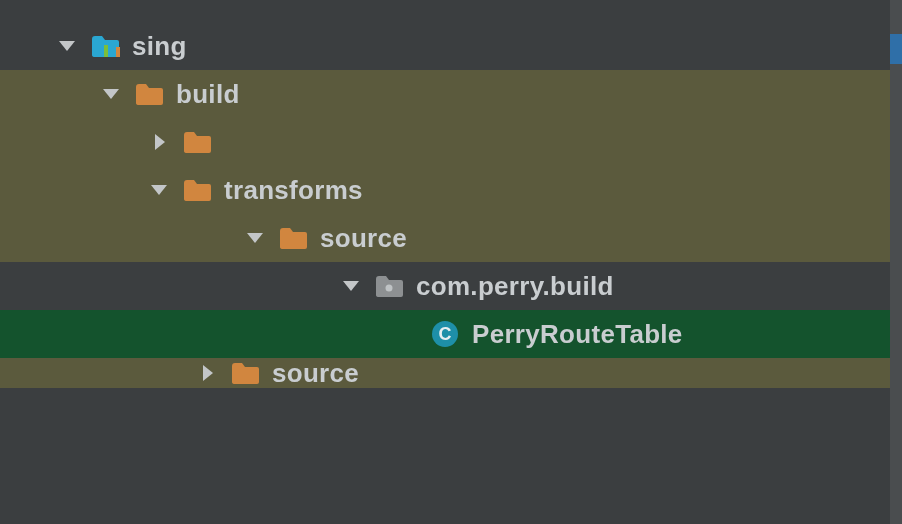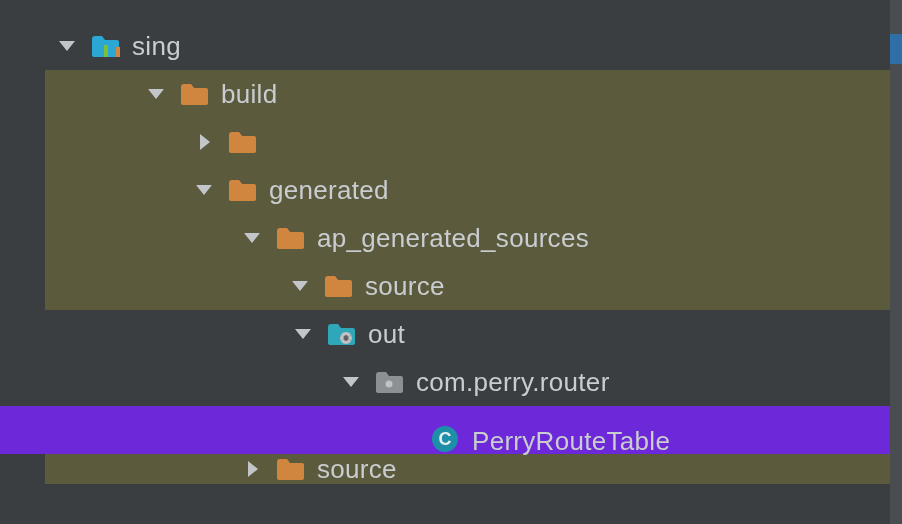--- a/index.html
+++ b/index.html
@@ -2,26 +2,26 @@
 <html><head>
 <meta charset="utf-8">
 <style>
   html,body{margin:0;padding:0;width:902px;height:524px;overflow:hidden;
     font-family:"Segoe UI","Helvetica Neue",Arial,sans-serif;
     background:#3b3e40;color:#c9cdd0;font-size:26px;line-height:1;}
   .tree{position:absolute;left:0;top:0;right:0;bottom:0;}
   .scrollbar-track{position:absolute;right:0;top:0;bottom:0;width:12px;background:#4a4d4f;}
   .scrollbar-thumb{position:absolute;right:0;top:34px;width:12px;height:30px;background:#2f6fa8;}
   .row{display:flex;align-items:center;height:48px;white-space:nowrap;}
-  .row.highlight{background:#5b5a3d;margin-left:45px;}
+  .row.highlight{background:#5b5a3d;}
   .row.topstrip{height:22px;background:#3b3e40;}
-  .row.selected{background:#6d28d9;align-items:flex-end;}
+  .row.selected{background:#14532d;}
   .arrow{display:inline-flex;align-items:center;justify-content:center;width:22px;height:22px;margin-right:12px;color:#c3c6c8;}
   .arrow svg{display:block;}
-  .label{color:#c9cdd0;font-weight:400;letter-spacing:.3px;}
+  .label{color:#c9cdd0;font-weight:700;letter-spacing:.3px;}
   .icon{display:inline-flex;align-items:center;justify-content:center;width:30px;height:30px;margin-right:12px;}
   .icon svg{display:block;}
   .pad{display:inline-block;}
   
   .ind0{width:56px;} .ind1{width:100px;} .ind2{width:148px;} .ind3{width:196px;}
   .ind4{width:244px;} .ind5{width:292px;} .ind6{width:340px;} .ind7{width:430px;}
 </style>
 </head>
 <body>
 
@@ -121,81 +121,53 @@
     <span class="arrow">
         <svg width="20" height="20">
           <use href="#arrow-down"></use>
         </svg>
       </span>
     <span class="icon">
         <svg width="30" height="30">
           <use href="#ic-folder"></use>
         </svg>
       </span>
-    <span class="label">generated</span>
+    <span class="label">transforms</span>
   </div>
 
-  <div class="row highlight">
-    <span class="pad ind3"></span>
-    <span class="arrow">
-        <svg width="20" height="20">
-          <use href="#arrow-down"></use>
-        </svg>
-      </span>
-    <span class="icon">
-        <svg width="30" height="30">
-          <use href="#ic-folder"></use>
-        </svg>
-      </span>
-    <span class="label">ap_generated_sources</span>
-  </div>
 
   <div class="row highlight">
     <span class="pad ind4"></span>
     <span class="arrow">
         <svg width="20" height="20">
           <use href="#arrow-down"></use>
         </svg>
       </span>
     <span class="icon">
         <svg width="30" height="30">
           <use href="#ic-folder"></use>
         </svg>
       </span>
     <span class="label">source</span>
   </div>
 
-  <div class="row">
-    <span class="pad ind5"></span>
-    <span class="arrow">
-        <svg width="20" height="20">
-          <use href="#arrow-down"></use>
-        </svg>
-      </span>
-    <span class="icon">
-        <svg width="30" height="30">
-          <use href="#ic-folder-gen"></use>
-        </svg>
-      </span>
-    <span class="label">out</span>
-  </div>
 
   <div class="row">
     <span class="pad ind6"></span>
     <span class="arrow">
         <svg width="20" height="20">
           <use href="#arrow-down"></use>
         </svg>
       </span>
     <span class="icon">
         <svg width="30" height="30">
           <use href="#ic-package"></use>
         </svg>
       </span>
-    <span class="label">com.perry.router</span>
+    <span class="label">com.perry.build</span>
   </div>
 
   <div class="row selected">
     <span class="pad ind7"></span>
     <span class="icon">
         <svg width="30" height="30">
           <use href="#ic-class"></use>
         </svg>
       </span>
     <span class="label">PerryRouteTable</span>

